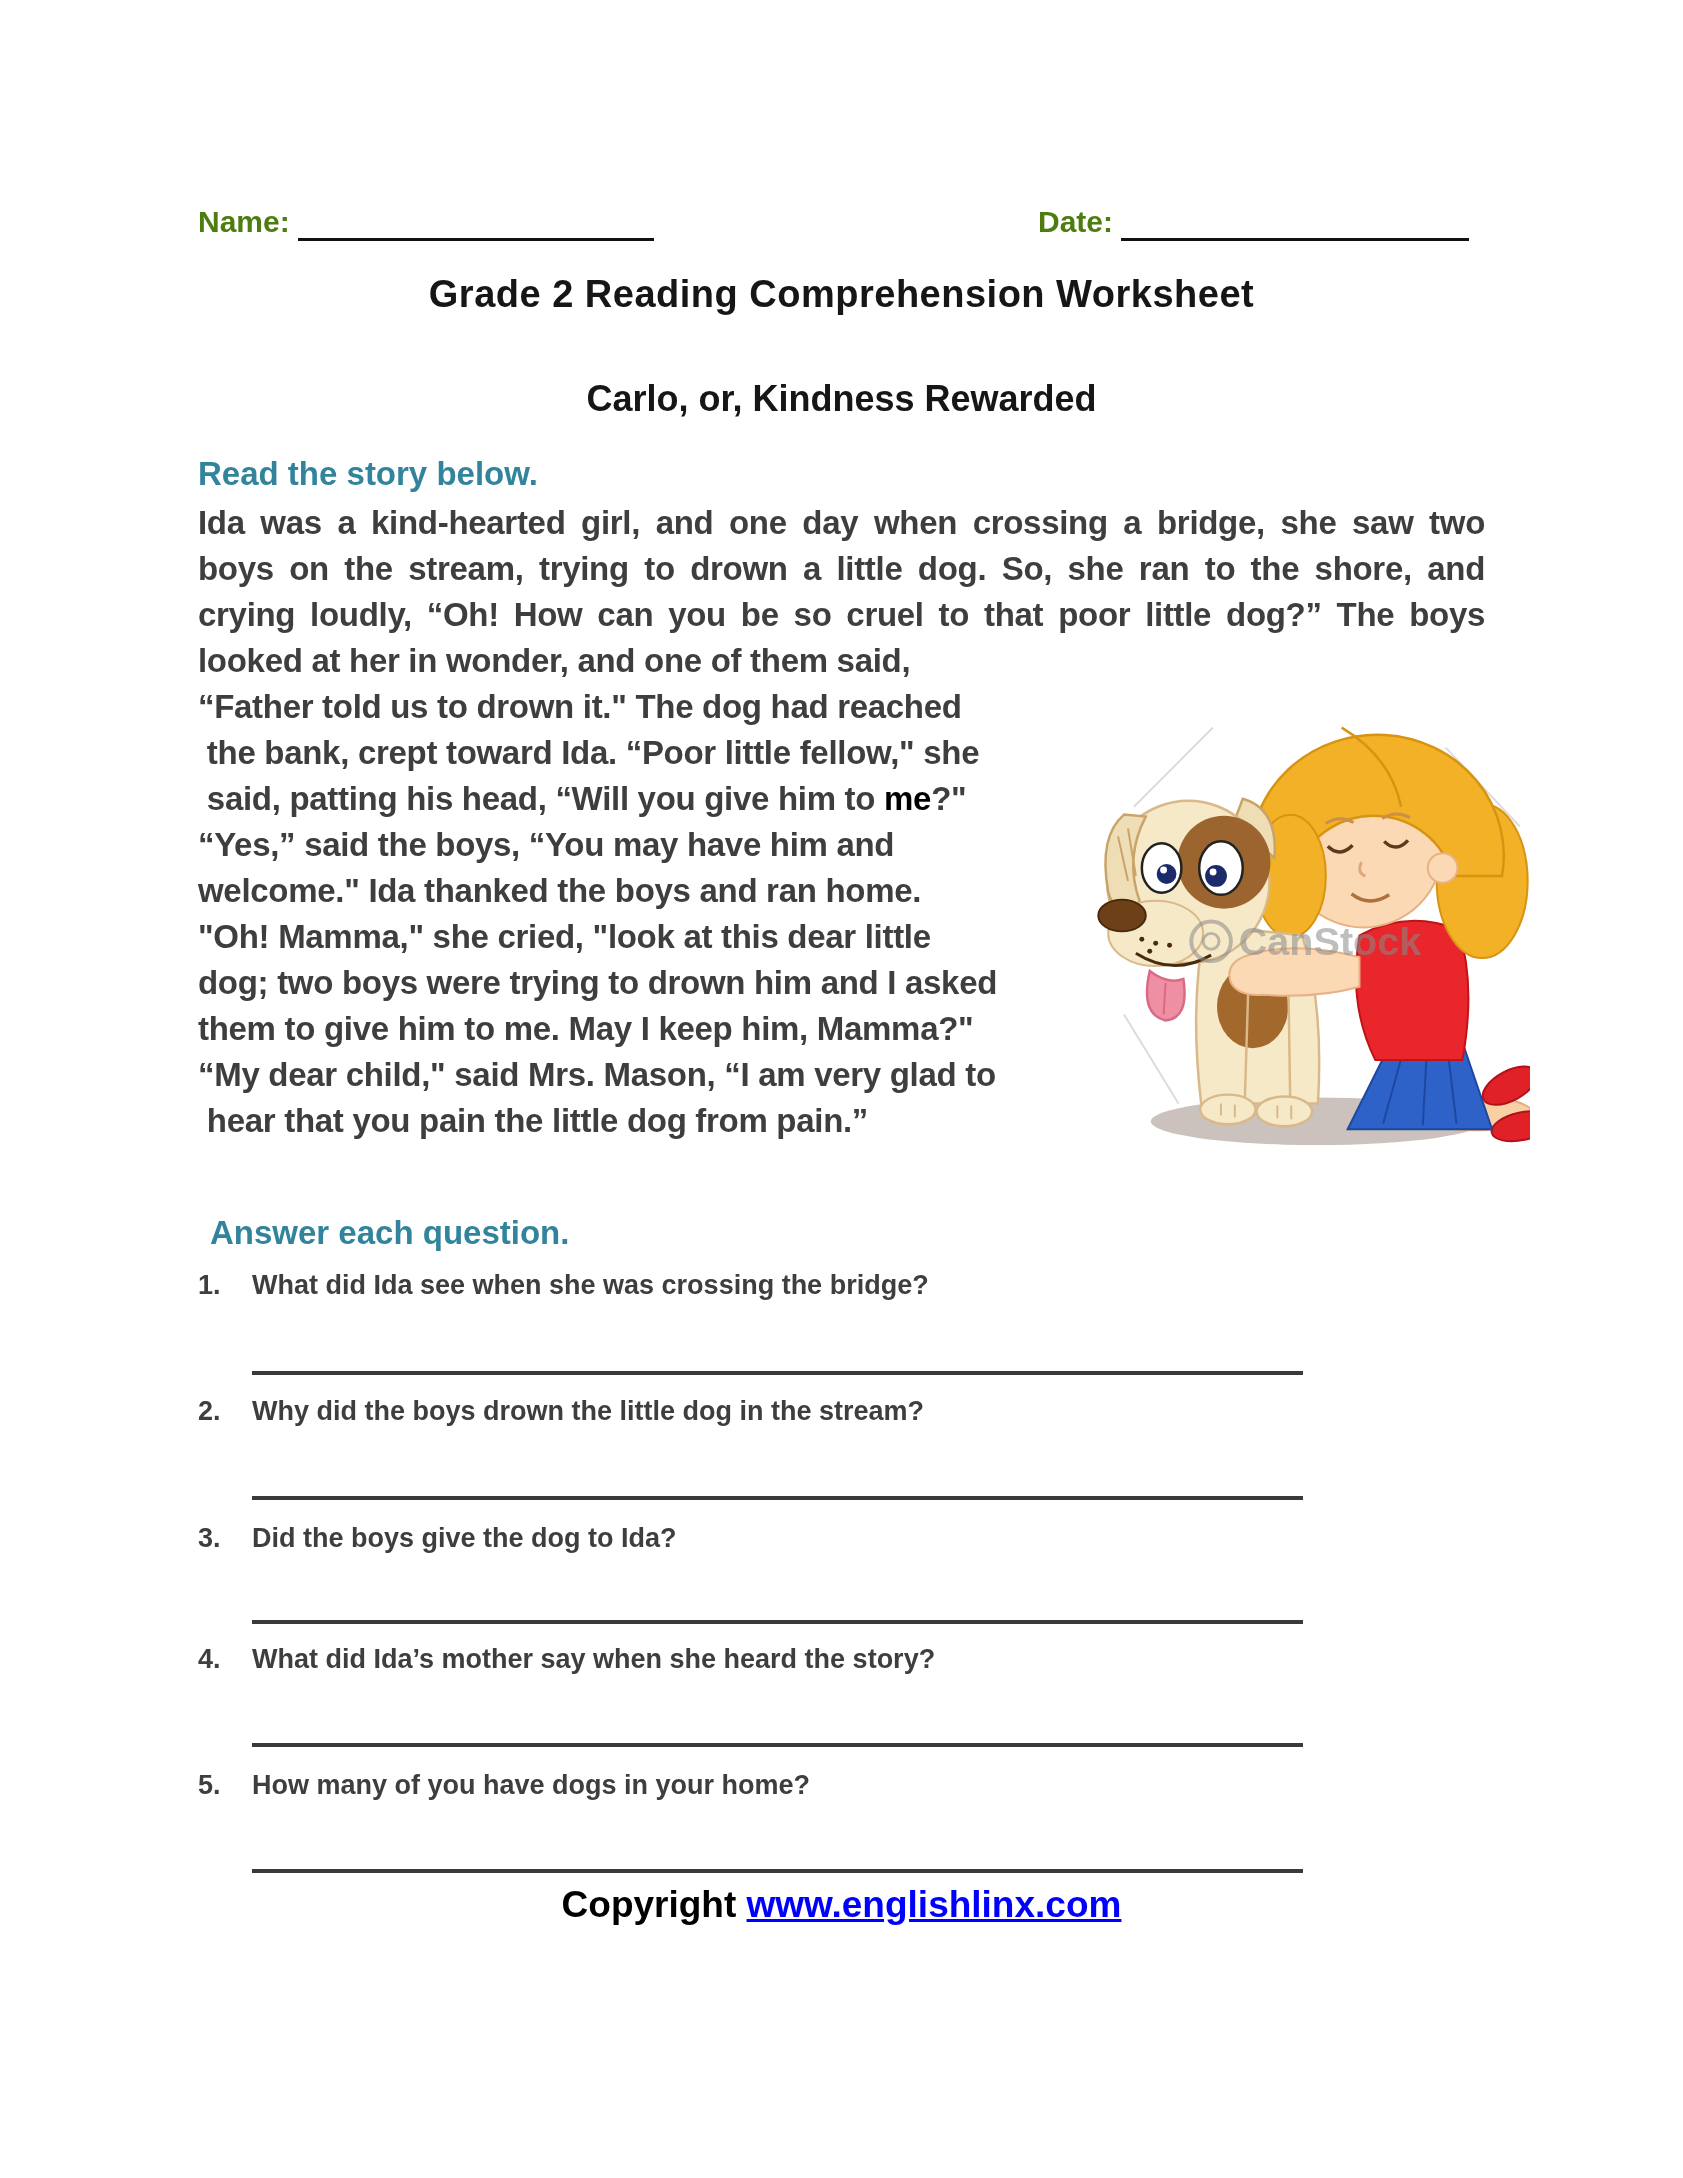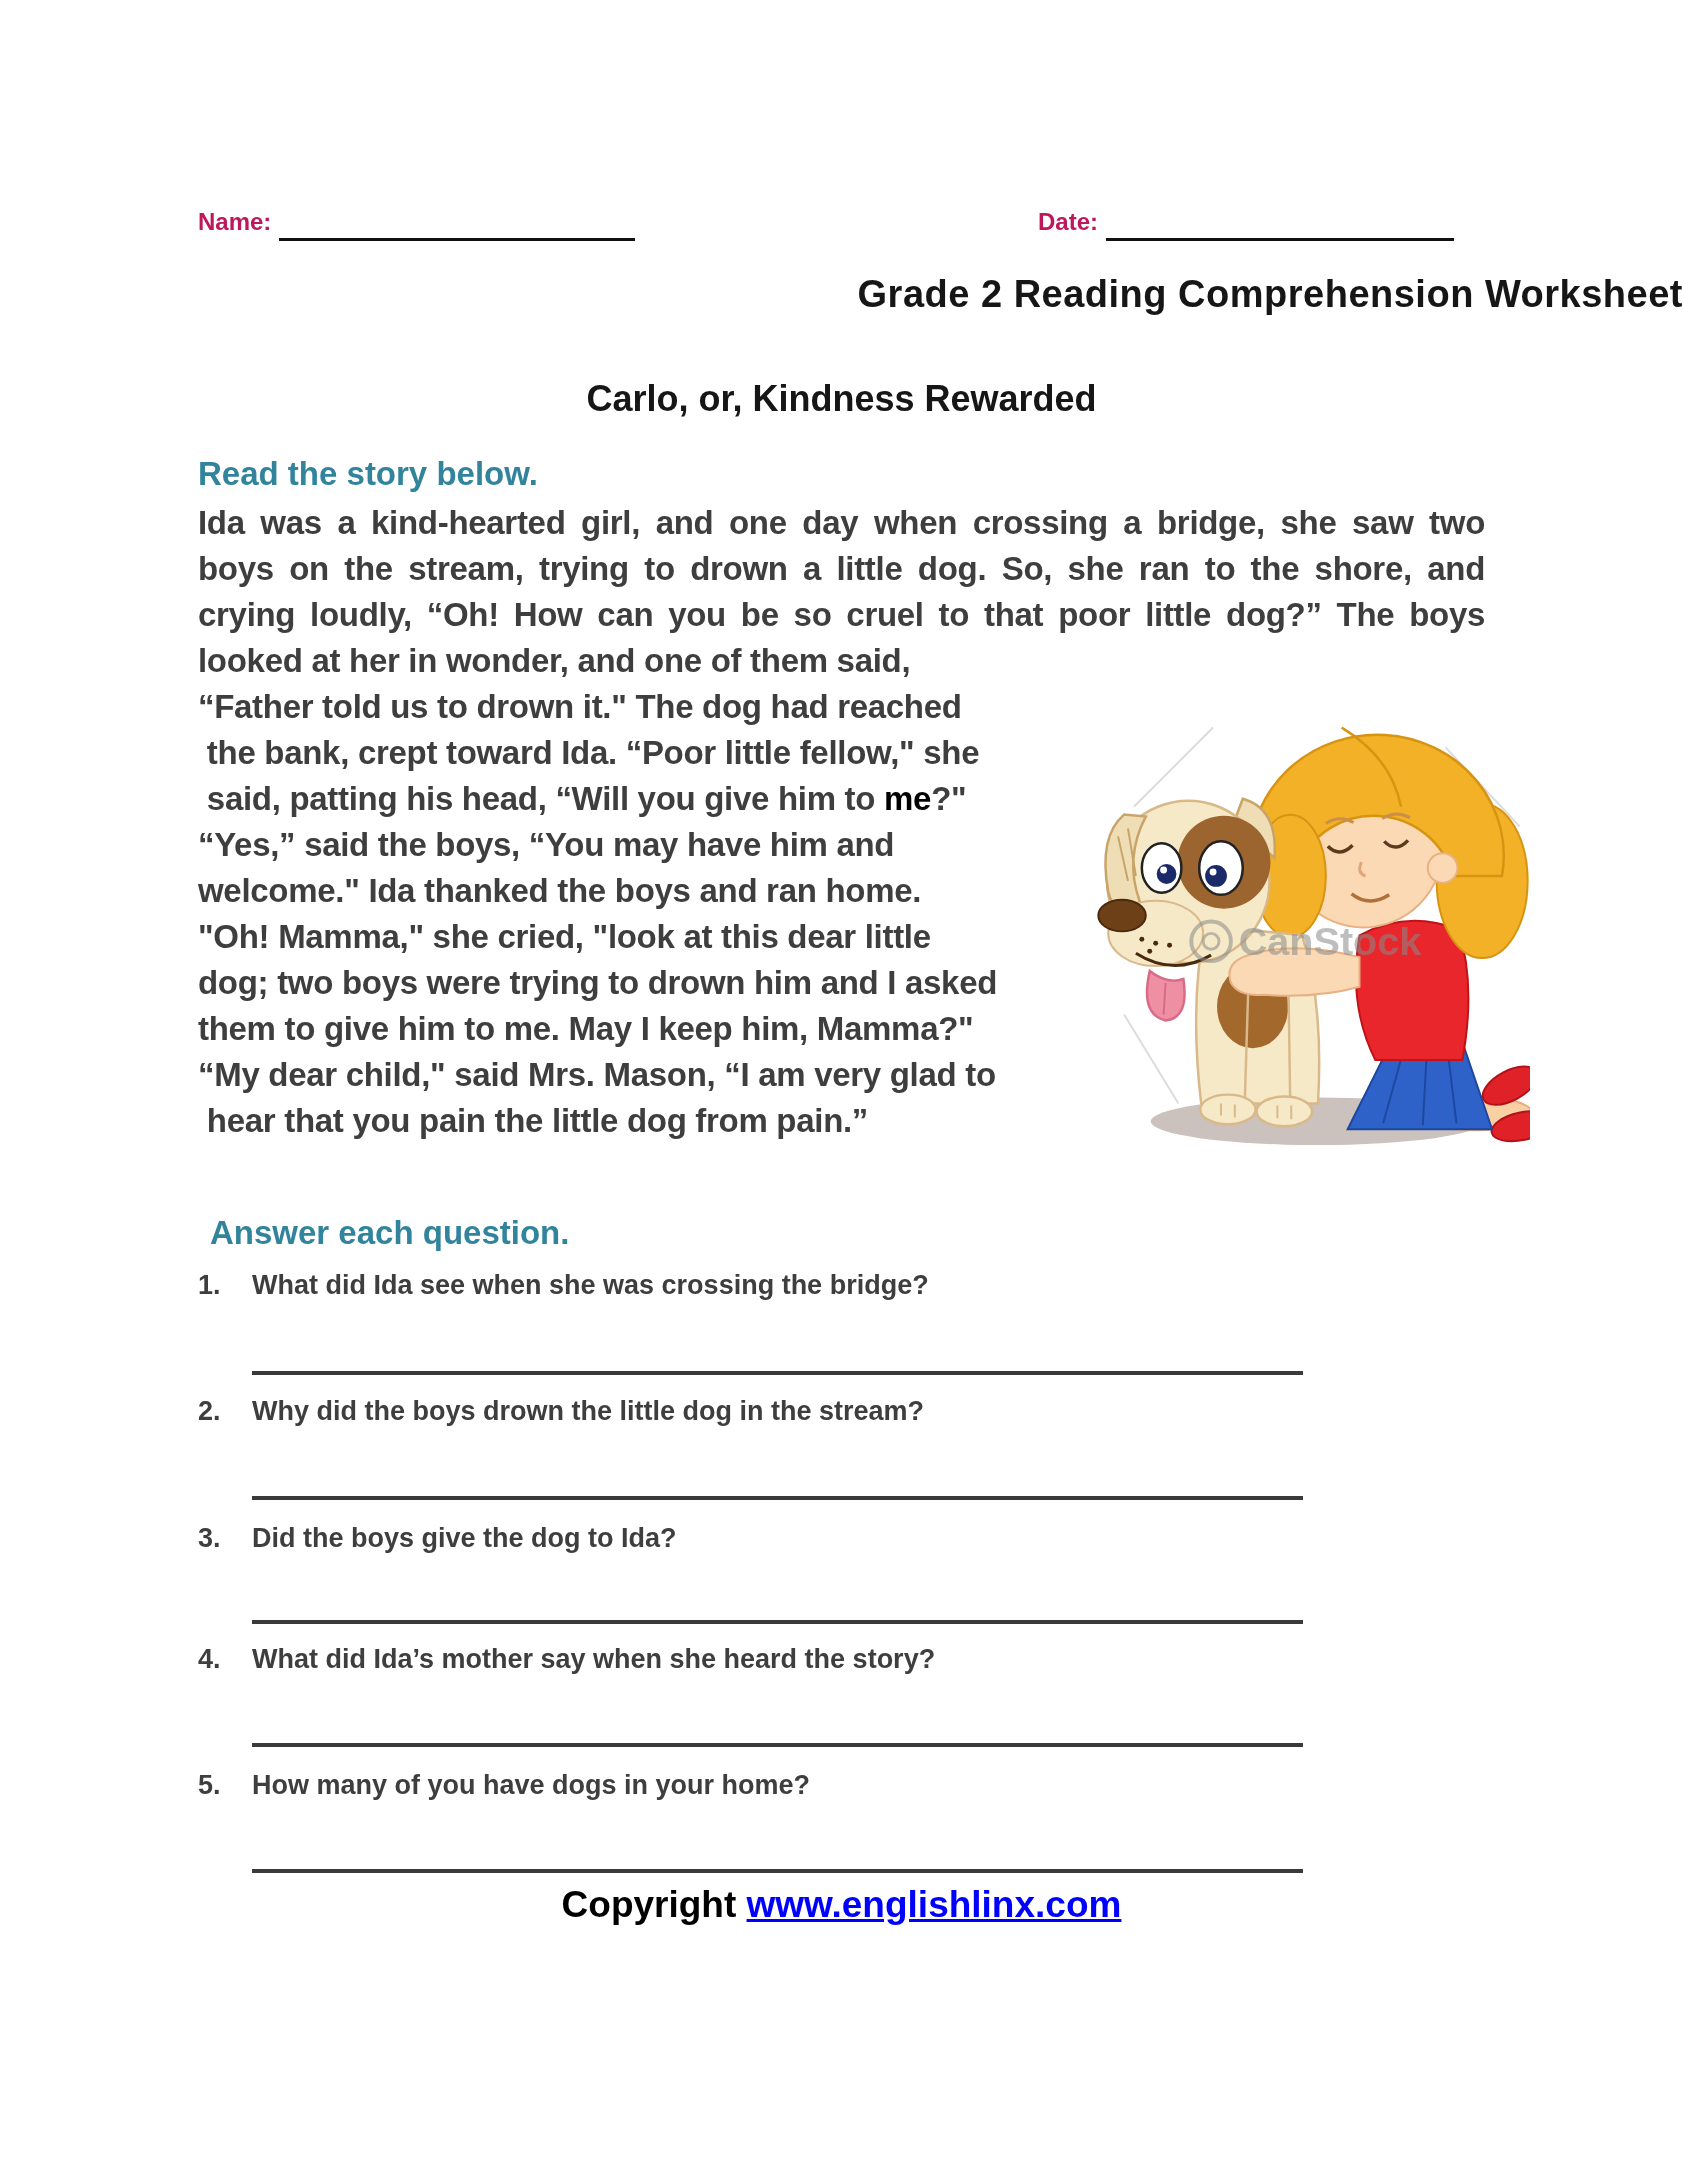--- a/index.html
+++ b/index.html
@@ -1,28 +1,28 @@
 <!DOCTYPE html>
 <html><head>
 <meta charset="utf-8">
 <style>
   html,body{margin:0;padding:0;background:#ffffff;}
   body{width:1683px;height:2178px;font-family:"Liberation Sans",sans-serif;}
   .sheet{position:relative;width:1683px;height:2178px;background:#fff;overflow:hidden;}
 
   
   .field-group{position:absolute;top:203px;display:flex;align-items:flex-end;}
-  .field-label{font-size:24px;font-weight:bold;color:#be185d;line-height:38px;}
+  .field-label{font-size:30px;font-weight:bold;color:#4d7c0f;line-height:38px;}
   .blank{display:inline-block;height:34px;border-bottom:3px solid #111;margin-left:8px;}
   .name-group{left:198px;}
   .date-group{left:1038px;}
   .name-blank{width:356px;}
   .date-blank{width:348px;}
 
-  .page-title{position:absolute;top:273px;left:0;width:1683px;text-align:right;
+  .page-title{position:absolute;top:273px;left:0;width:1683px;text-align:center;
     font-size:38px;font-weight:bold;color:#161616;letter-spacing:0.5px;}
   .story-title{position:absolute;top:378px;left:0;width:1683px;text-align:center;
     font-size:36px;font-weight:bold;color:#161616;}
 
   .instruction{position:absolute;left:198px;font-size:33px;font-weight:bold;color:#31849B;}
   .read-instruction{top:455px;}
   .answer-instruction{top:1214px;margin-left:12px;}
 
   
   .story{position:absolute;top:500px;left:198px;width:1287px;

